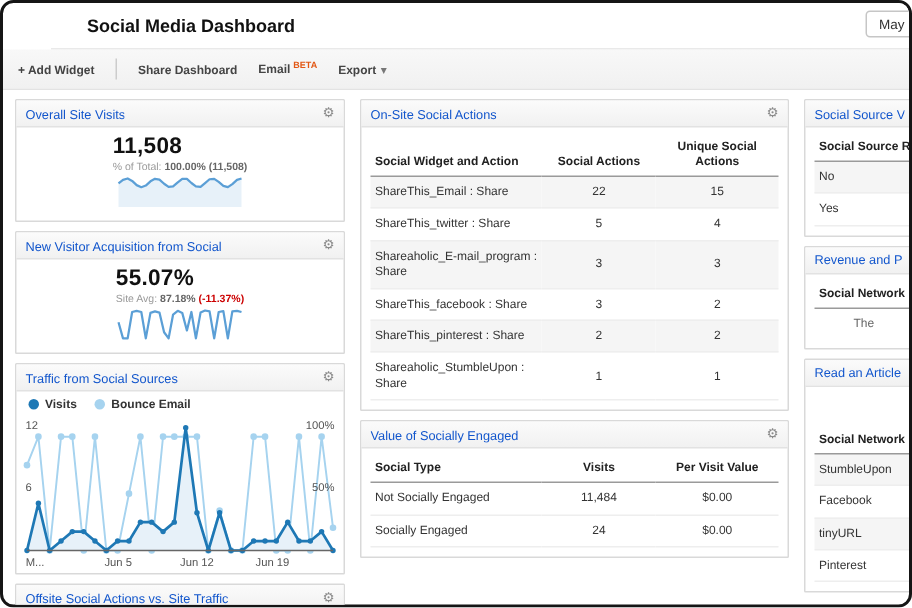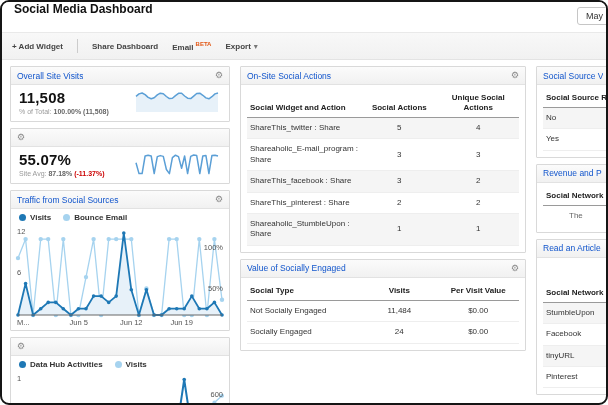--- a/index.html
+++ b/index.html
@@ -1,53 +1,53 @@
 <!DOCTYPE html>
 <html><head>
 <meta charset="utf-8">
 <style>
   html,body{margin:0;padding:0;background:#fff;font-family:"Liberation Sans","DejaVu Sans",sans-serif;}
   .frame{position:relative;width:604px;height:401px;border:2px solid #151515;border-radius:9px;overflow:hidden;background:#fff;}
   
-  .hdr{position:relative;height:30px;background:#fff;display:flex;padding:0 12px;border-bottom:1px solid #e9e9e9;}
+  .hdr{position:relative;height:30px;background:#fff;display:flex;align-items:center;padding:0 24px;border-bottom:1px solid #e9e9e9;margin-left:32px;}
   .hdr h1{font-size:12px;font-weight:bold;color:#111;margin:0;}
   .date-btn{position:absolute;right:-8px;top:5px;background:#fff;border:1px solid #c6c6c6;border-radius:3px;font-size:9px;color:#333;padding:3px 10px 3px 8px;font-family:inherit;}
   
   .toolbar{height:26px;background:linear-gradient(#f8f8f8,#f1f1f1);border-bottom:1px solid #e3e3e3;display:flex;align-items:center;padding:0 10px;gap:14px;}
   .tb-item{font-size:8px;font-weight:bold;color:#444;cursor:pointer;white-space:nowrap;}
   .tb-sep{width:1px;height:14px;background:#ccc;}
   .beta{color:#e25714;font-size:6px;font-weight:bold;margin-left:2px;vertical-align:super;}
   .caret::after{content:"▾";color:#777;margin-left:3px;font-size:8px;}
   
   .content{display:flex;gap:10px;padding:6px 0 0 8px;align-items:flex-start;}
   .col{display:flex;flex-direction:column;flex:none;}
   .col1{width:220px;}
   .col2{width:286px;}
   .col3{width:220px;}
   .widget{border:1px solid #d9d9d9;background:#fff;margin-bottom:6px;border-radius:1px;}
   .w-head{height:15px;background:linear-gradient(#fbfbfb,#f1f1f1);border-bottom:1px solid #e2e2e2;display:flex;align-items:center;justify-content:space-between;padding:1px 6px;gap:40px;}
   .w-title{font-size:8.5px;color:#15c;white-space:nowrap;overflow:hidden;}
   .gear{color:#8a8a8a;font-size:9px;line-height:9px;cursor:pointer;}
   .gear::after{content:"⚙";}
   
-  .metric{display:flex;justify-content:space-between;align-items:center;padding:4px 8px 6px 8px;}
+  .metric{display:flex;justify-content:space-between;align-items:center;padding:4px 8px 6px 8px;flex-direction:column;}
   .big{font-size:15px;font-weight:bold;color:#111;letter-spacing:.2px;}
   .sub{font-size:7px;color:#9a9a9a;margin-top:2px;white-space:nowrap;}
   .sub b{color:#666;}
   .sub .neg{color:#c00;font-weight:bold;}
   .spark{width:88px;height:26px;flex:none;}
   
   .legend{display:flex;gap:12px;padding:4px 8px 2px 8px;}
   .leg-item{display:flex;align-items:center;gap:4px;font-size:8px;font-weight:bold;color:#333;}
   .leg-dot{width:7px;height:7px;border-radius:50%;flex:none;}
   .chartwrap{position:relative;margin:2px 4px 0 4px;}
   .chart-traffic{height:92px;}
   .chart-offsite{height:60px;}
   .tick{position:absolute;font-size:7.5px;color:#555;pointer-events:none;}
-  .tl{left:2px;} .tr{right:2px;margin-top:16px;}
+  .tl{left:2px;} .tr{right:2px;}
   .t-top{top:1px;} .t-mid{top:46%;}
   .xlabels{position:relative;height:12px;margin:0 4px;font-size:7.5px;color:#555;}
   .xlabels span{position:absolute;top:0;}
   
   table{border-collapse:collapse;width:100%;}
   .tbl{padding:4px 6px 6px 6px;}
   th{font-size:8px;font-weight:bold;color:#222;text-align:center;padding:4px 3px;border-bottom:1px solid #9a9a9a;vertical-align:bottom;line-height:1.25;}
   th:first-child{text-align:left;}
   td{font-size:8px;color:#333;padding:5px 3px;text-align:center;border-bottom:1px solid #eee;line-height:1.3;word-break:break-word;}
   td:first-child{text-align:left;}
@@ -93,20 +93,21 @@
           </div>
           <div class="spark"><svg width="88" height="26">
                 <path d="M3.0 7.3L6.0 4.9L9.1 4.0L12.1 5.6L15.1 8.4L18.2 9.8L21.2 8.7L24.3 5.9L27.3 4.2L30.3 4.7L33.4 7.5L36.4 9.6L39.4 9.2L42.5 6.6L45.5 4.3L48.6 4.3L51.6 7.0L54.6 9.2L57.7 9.6L60.7 7.1L63.7 4.5L66.8 4.2L69.8 6.3L72.9 8.9L75.9 9.8L78.9 7.7L82.0 4.9L85.0 4.0L85 23L3 23Z" fill="#e7f1f9" stroke="none"></path>
                 <polyline points="3.0,7.3 6.0,4.9 9.1,4.0 12.1,5.6 15.1,8.4 18.2,9.8 21.2,8.7 24.3,5.9 27.3,4.2 30.3,4.7 33.4,7.5 36.4,9.6 39.4,9.2 42.5,6.6 45.5,4.3 48.6,4.3 51.6,7.0 54.6,9.2 57.7,9.6 60.7,7.1 63.7,4.5 66.8,4.2 69.8,6.3 72.9,8.9 75.9,9.8 78.9,7.7 82.0,4.9 85.0,4.0" fill="none" stroke="#5b9fd6" stroke-width="1.5" stroke-linejoin="round"></polyline>
               </svg></div>
         </div>
       </section>
 
       <section class="widget">
         <div class="w-head">
+          <span class="w-title">New Visitor Acquisition from Social</span>
           <span class="gear"></span>
         </div>
         <div class="metric">
           <div>
             <div class="big">55.07%</div>
             <div class="sub">
               <span>Site Avg:</span>
               <b>87.18%</b>
               <span class="neg">(-11.37%)</span>
             </div>
@@ -202,20 +203,21 @@
         <div class="xlabels">
           <span style="left:1%">M...</span>
           <span style="left:26%">Jun 5</span>
           <span style="left:50%">Jun 12</span>
           <span style="left:74%">Jun 19</span>
         </div>
       </section>
 
       <section class="widget">
         <div class="w-head">
+          <span class="w-title">Offsite Social Actions vs. Site Traffic</span>
           <span class="gear"></span>
         </div>
         <div class="legend">
           <span class="leg-item">
               <span class="leg-dot" style="background: rgb(30, 120, 181);"></span>
               <span>Data Hub Activities</span>
             </span>
           <span class="leg-item">
               <span class="leg-dot" style="background: rgb(166, 211, 239);"></span>
               <span>Visits</span>
@@ -299,20 +301,25 @@
           <table class="striped">
             <thead>
                 <tr>
               <th style="width:42%">Social Widget and Action</th>
               <th style="width:28%">Social Actions</th>
               <th style="width:30%">Unique Social Actions</th>
             </tr>
               </thead>
             <tbody>
                 <tr>
+                  <td>ShareThis_Email : Share</td>
+                  <td>22</td>
+                  <td>15</td>
+                </tr>
+                <tr>
                   <td>ShareThis_twitter : Share</td>
                   <td>5</td>
                   <td>4</td>
                 </tr>
                 <tr>
                   <td>Shareaholic_E-mail_program : Share</td>
                   <td>3</td>
                   <td>3</td>
                 </tr>
                 <tr>

